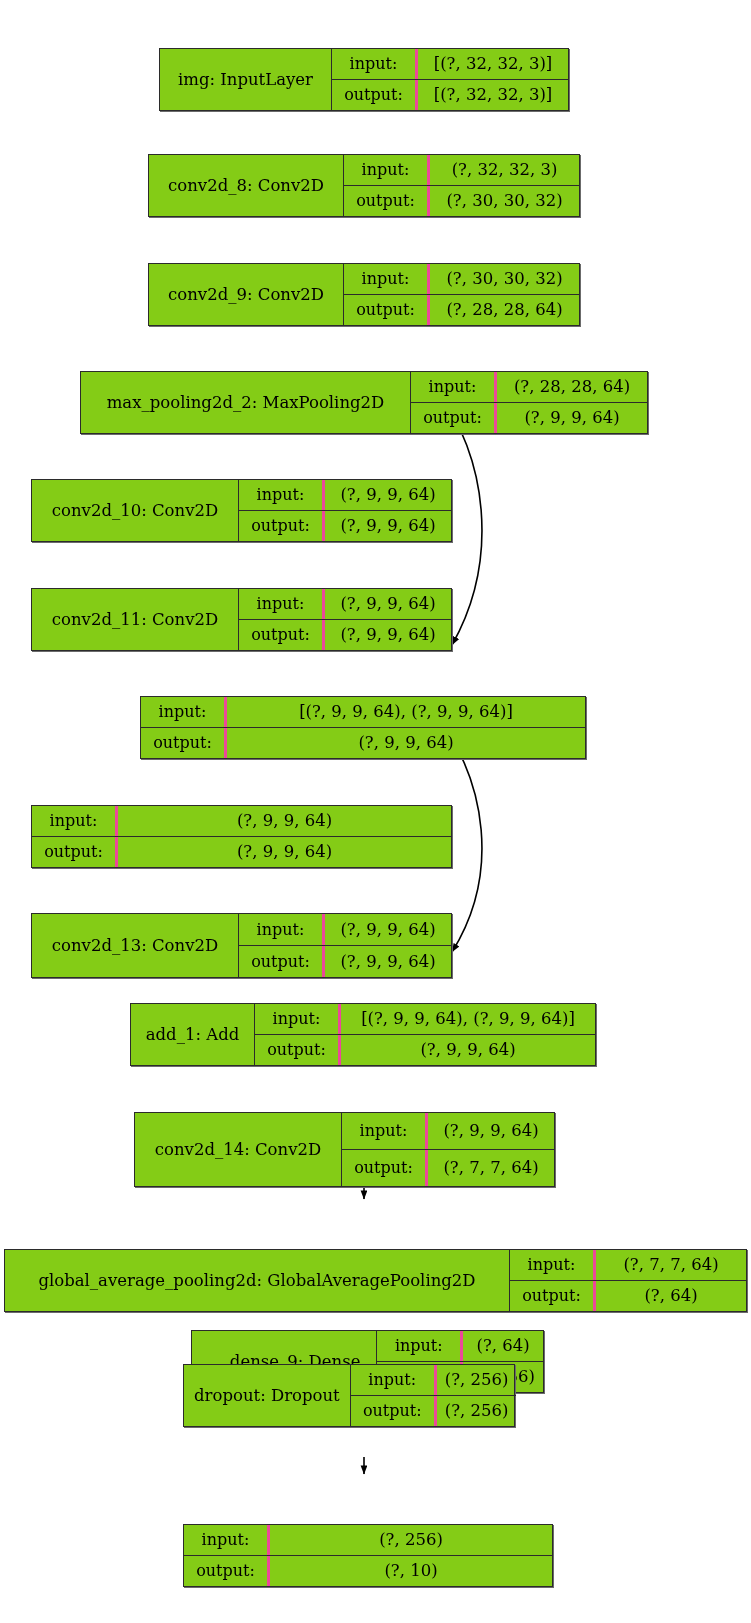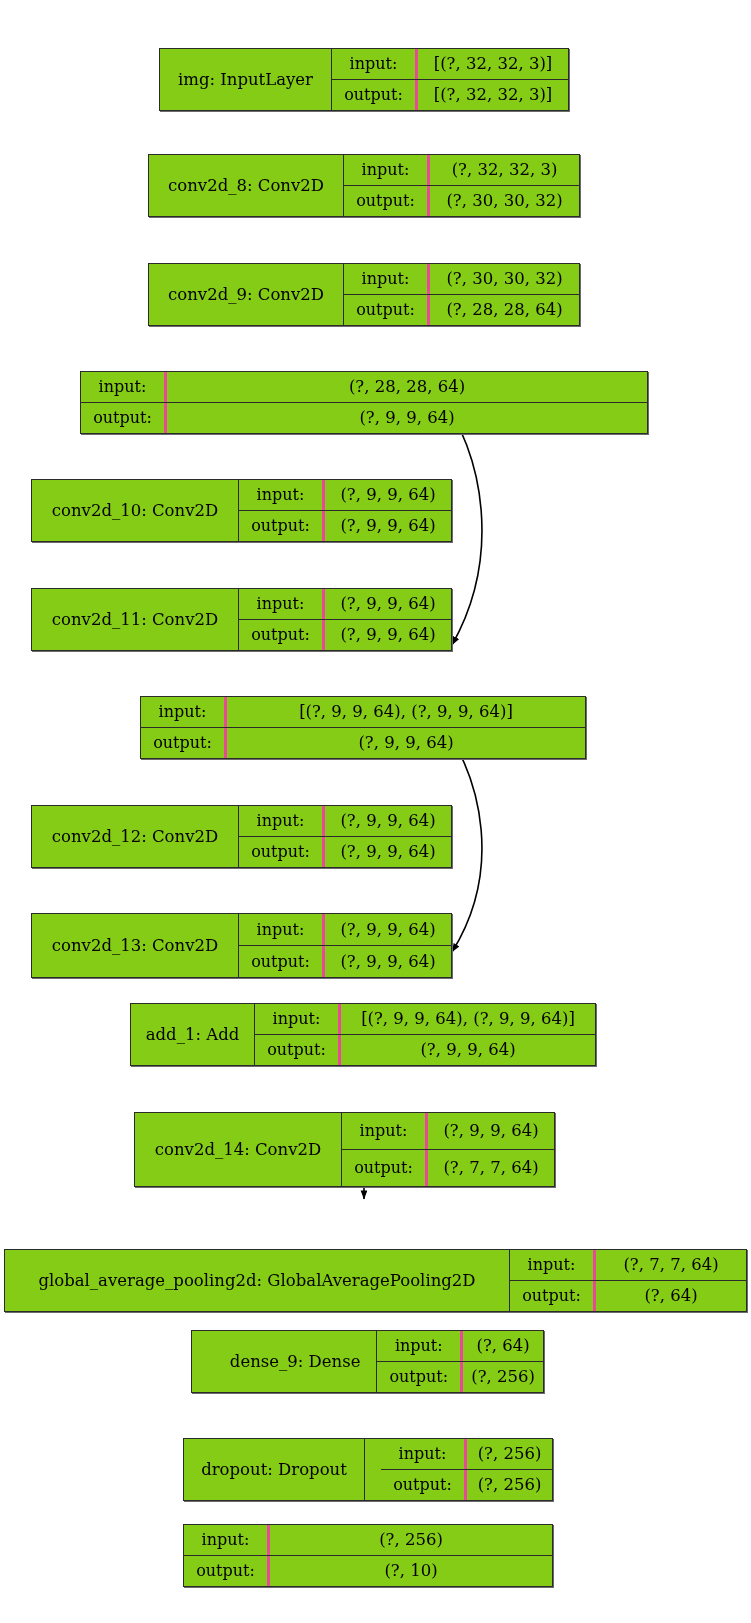--- a/index.html
+++ b/index.html
@@ -158,20 +158,21 @@
         <div class="io-value">(?, 30, 30, 32)</div>
       </div>
       <div class="io-row">
         <div class="io-label" style="width: 86px;">output:</div>
         <div class="io-value">(?, 28, 28, 64)</div>
       </div>
     </div>
   </div>
 
   <div class="node" style="left: 80px; top: 327px; width: 568px; height: 63px;">
+    <div class="cell-name" style="width: 330px;">max_pooling2d_2: MaxPooling2D</div>
     <div class="io-block">
       <div class="io-row top">
         <div class="io-label" style="width: 86px;">input:</div>
         <div class="io-value">(?, 28, 28, 64)</div>
       </div>
       <div class="io-row">
         <div class="io-label" style="width: 86px;">output:</div>
         <div class="io-value">(?, 9, 9, 64)</div>
       </div>
     </div>
@@ -212,21 +213,20 @@
         <div class="io-value">[(?, 9, 9, 64), (?, 9, 9, 64)]</div>
       </div>
       <div class="io-row">
         <div class="io-label" style="width: 86px;">output:</div>
         <div class="io-value">(?, 9, 9, 64)</div>
       </div>
     </div>
   </div>
 
   <div class="node" style="left: 31px; top: 761px; width: 421px; height: 63px;">
-    <div class="cell-name" style="width: 207px;">conv2d_12: Conv2D</div>
     <div class="io-block">
       <div class="io-row top">
         <div class="io-label" style="width: 86px;">input:</div>
         <div class="io-value">(?, 9, 9, 64)</div>
       </div>
       <div class="io-row">
         <div class="io-label" style="width: 86px;">output:</div>
         <div class="io-value">(?, 9, 9, 64)</div>
       </div>
     </div>
@@ -295,21 +295,21 @@
         <div class="io-label" style="width: 86px;">input:</div>
         <div class="io-value">(?, 64)</div>
       </div>
       <div class="io-row">
         <div class="io-label" style="width: 86px;">output:</div>
         <div class="io-value">(?, 256)</div>
       </div>
     </div>
   </div>
 
-  <div class="node" style="left: 183px; top: 1394px; width: 370px; height: 63px; gap: 16px;">
+  <div class="node" style="left: 183px; top: 1320px; width: 332px; height: 63px;">
     <div class="cell-name" style="width: 181px;">dropout: Dropout</div>
     <div class="io-block">
       <div class="io-row top">
         <div class="io-label" style="width: 86px;">input:</div>
         <div class="io-value">(?, 256)</div>
       </div>
       <div class="io-row">
         <div class="io-label" style="width: 86px;">output:</div>
         <div class="io-value">(?, 256)</div>
       </div>

